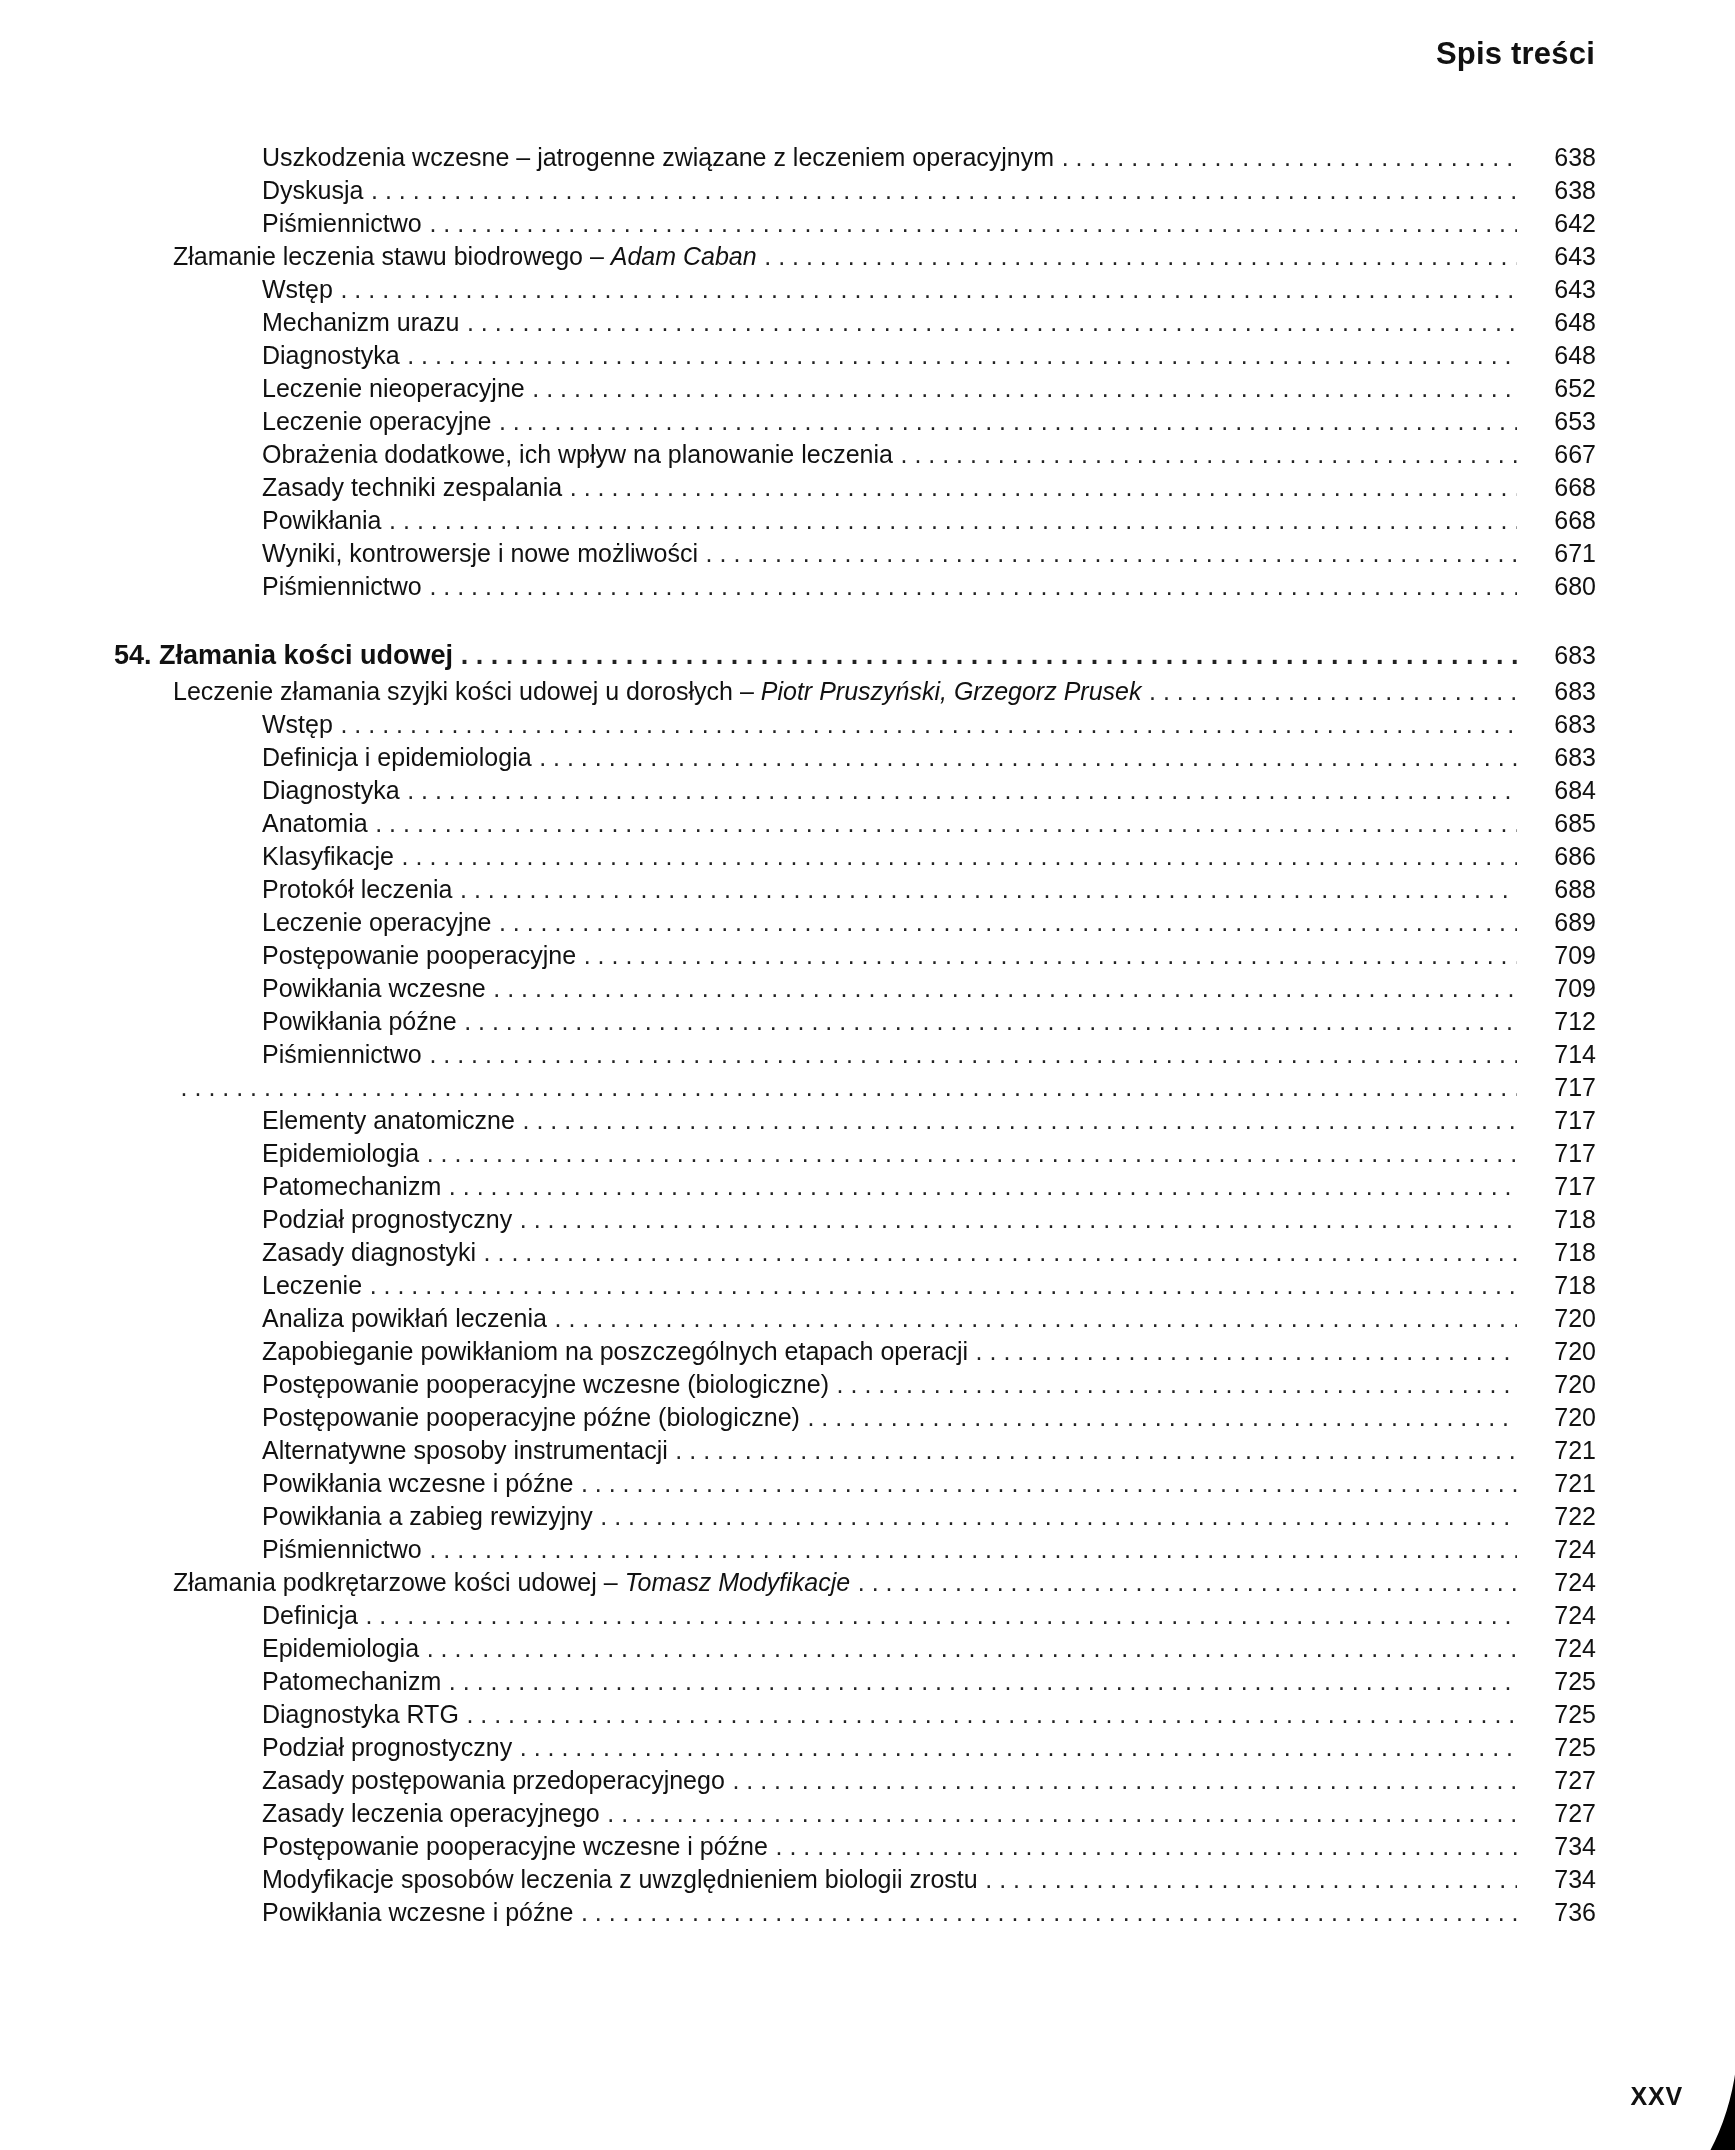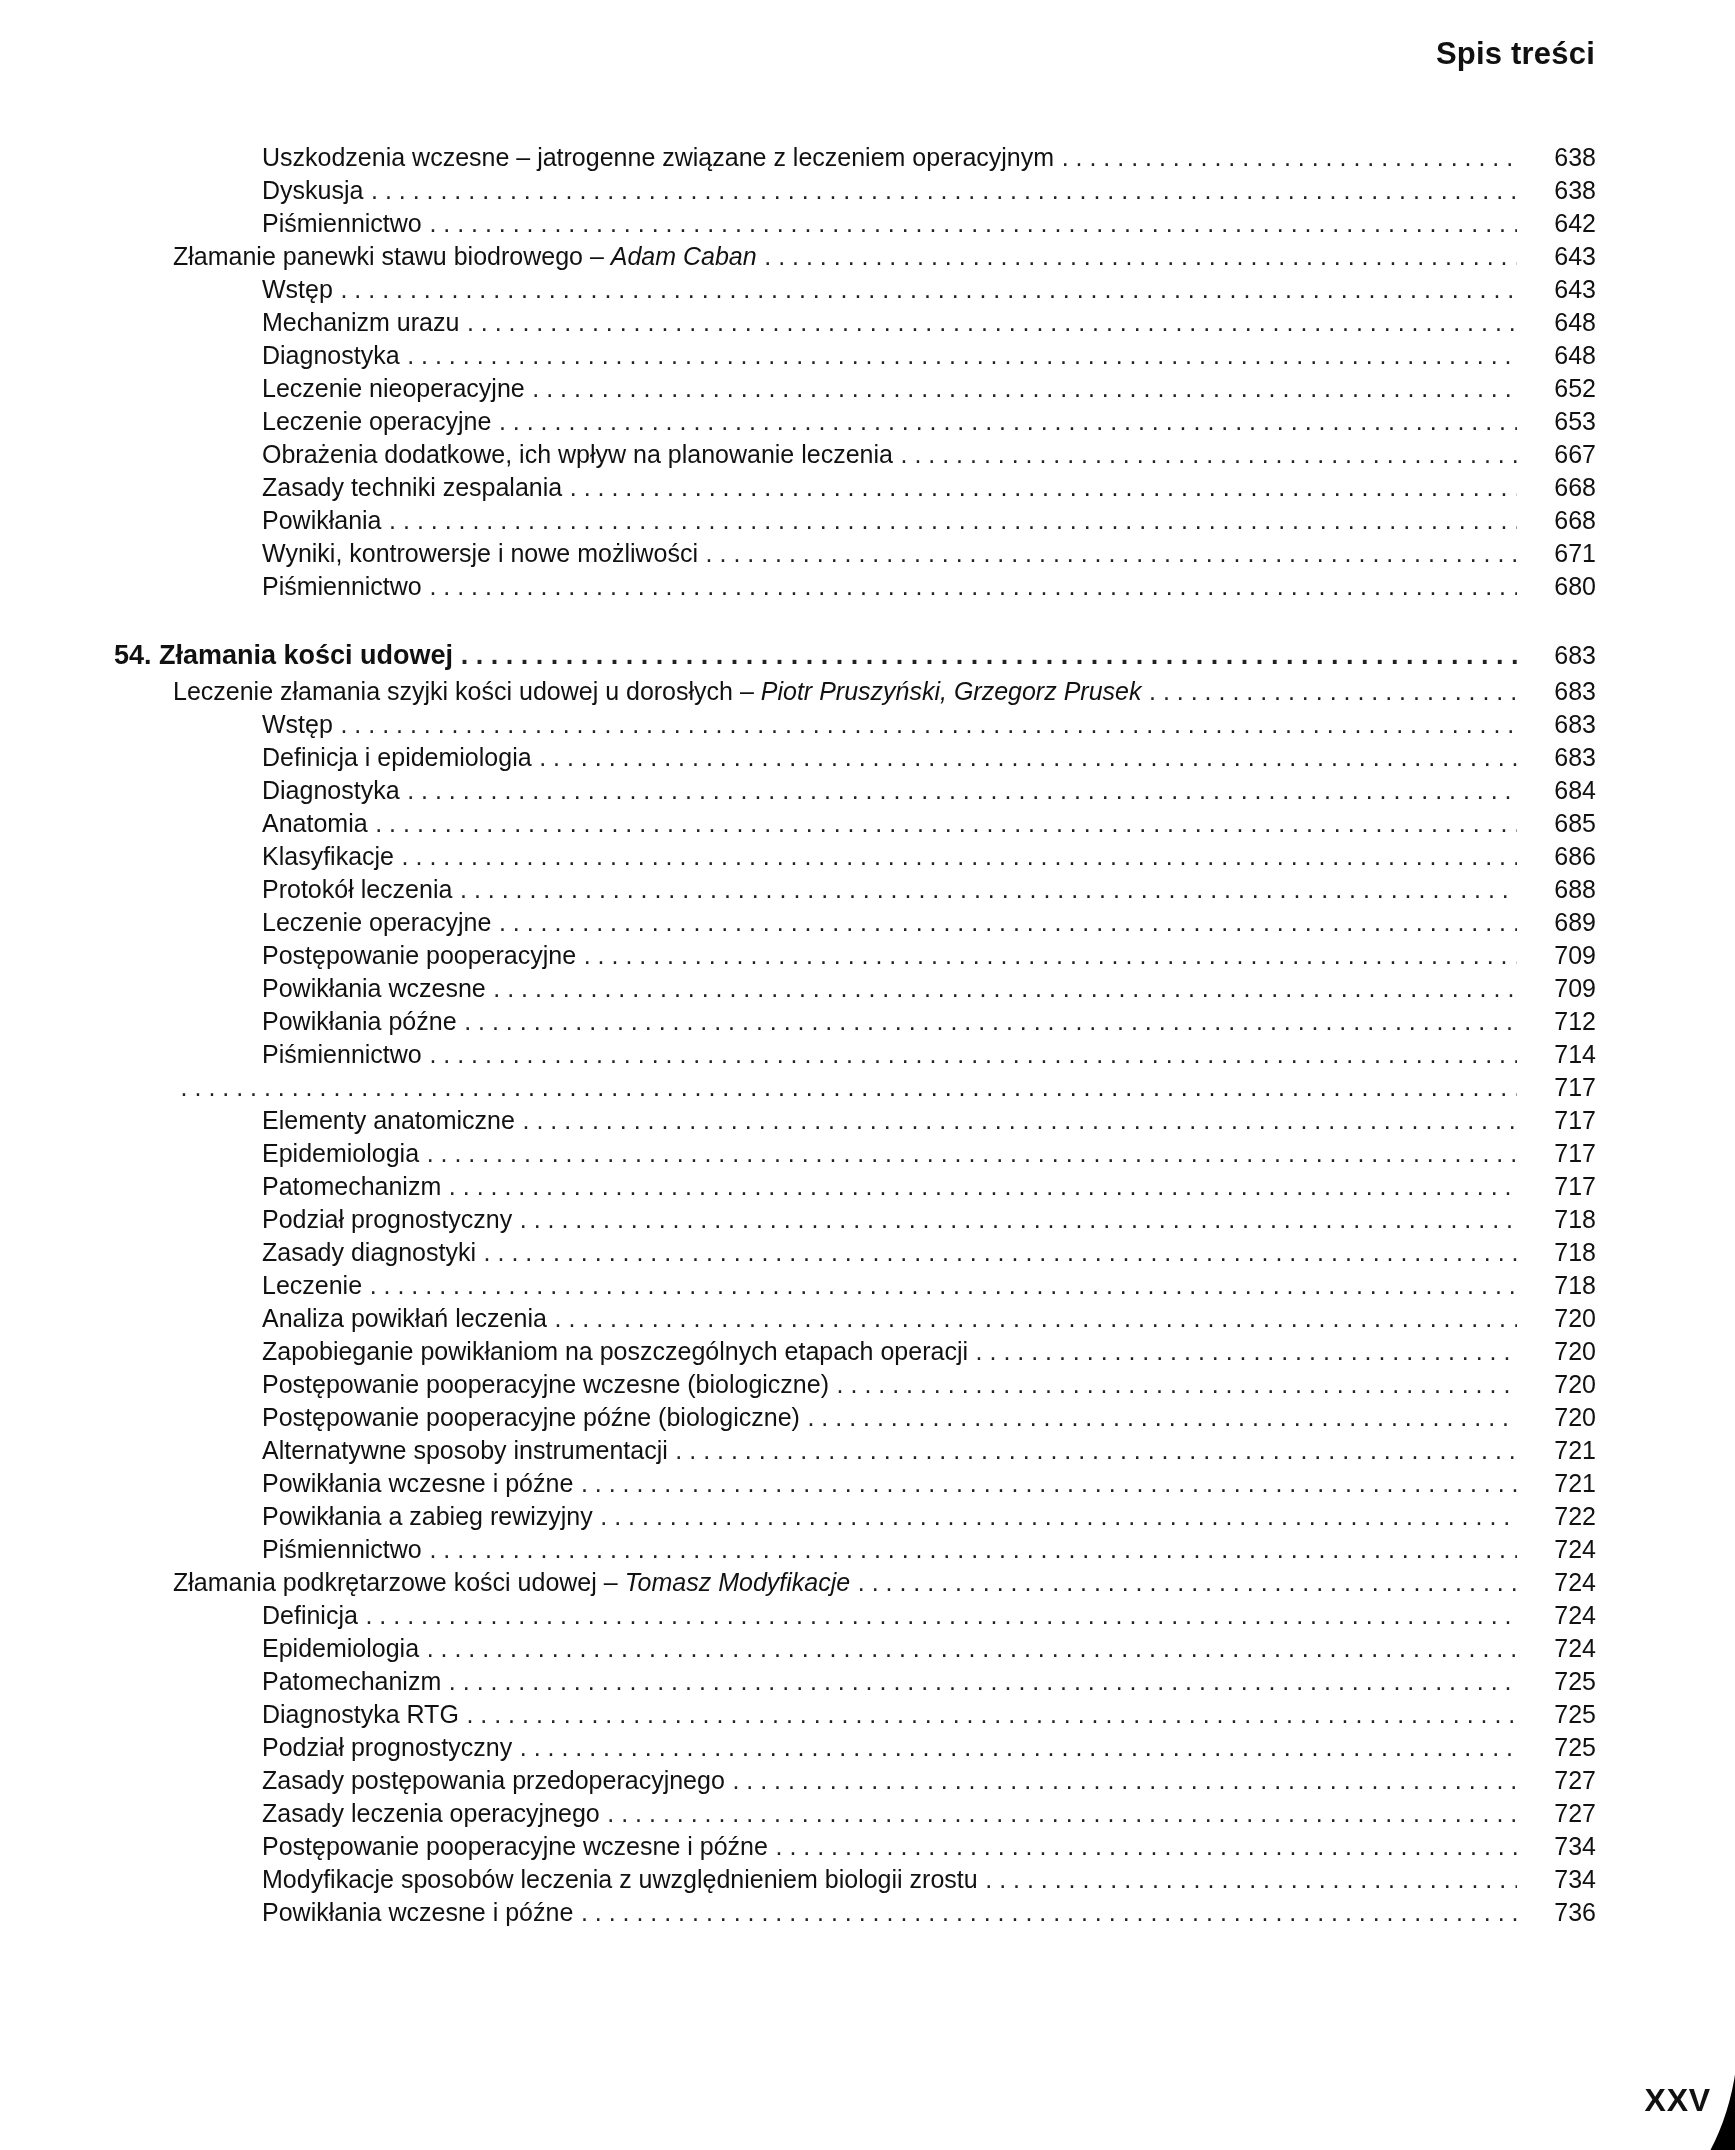--- a/index.html
+++ b/index.html
@@ -34,22 +34,22 @@
     flex: 0 0 68px; text-align: right; font-size: 25px;
   }
   .lvl-section { padding-left: 59px; }
   .lvl-sub { padding-left: 148px; }
   .lvl-chapter {
     font-weight: bold; font-size: 27px; margin-top: 33px; height: 39px; line-height: 39px;
   }
   .lvl-chapter .page { font-weight: normal; }
   .lvl-chapter + .toc-row { }
   .folio {
-    position: absolute; top: 2082px; right: 25px;
-    font-weight: bold; font-size: 32px; letter-spacing: 0.8px;
+    position: absolute; top: 2082px; right: 53px;
+    font-weight: bold; font-size: 25px; letter-spacing: 0.8px;
   }
   .page-edge {
     position: absolute; right: 0; bottom: 0; width: 26px; height: 83px;
   }
 </style>
 </head>
 <body>
 
 <div class="running-head">Spis treści</div>
 
@@ -63,21 +63,21 @@
       <span class="title"><span>Dyskusja</span></span>
       <span class="leader"></span>
       <span class="page">638</span>
     </div>
     <div class="toc-row lvl-sub">
       <span class="title"><span>Piśmiennictwo</span></span>
       <span class="leader"></span>
       <span class="page">642</span>
     </div>
     <div class="toc-row lvl-section">
-      <span class="title"><span>Złamanie panewki stawu biodrowego – </span><span class="author">Adam Caban</span></span>
+      <span class="title"><span>Złamanie leczenia stawu biodrowego – </span><span class="author">Adam Caban</span></span>
       <span class="leader"></span>
       <span class="page">643</span>
     </div>
     <div class="toc-row lvl-sub">
       <span class="title"><span>Wstęp</span></span>
       <span class="leader"></span>
       <span class="page">643</span>
     </div>
     <div class="toc-row lvl-sub">
       <span class="title"><span>Mechanizm urazu</span></span>

